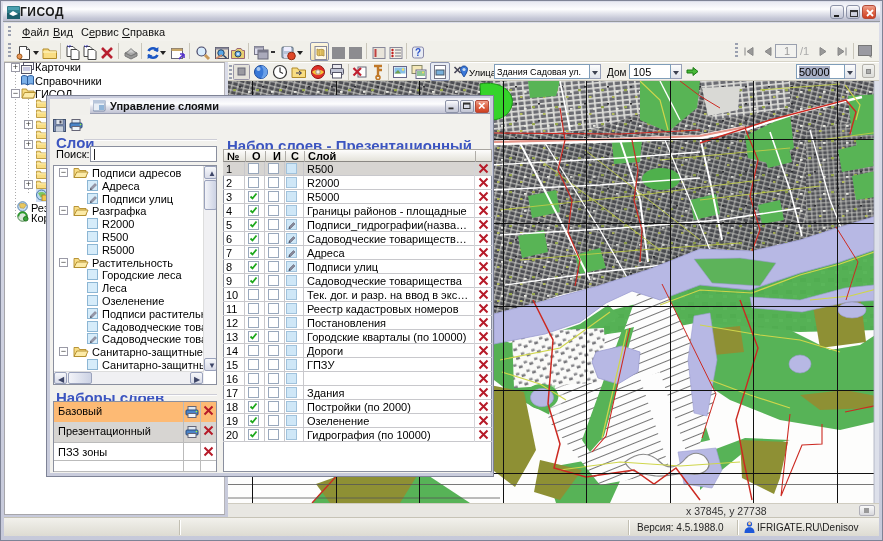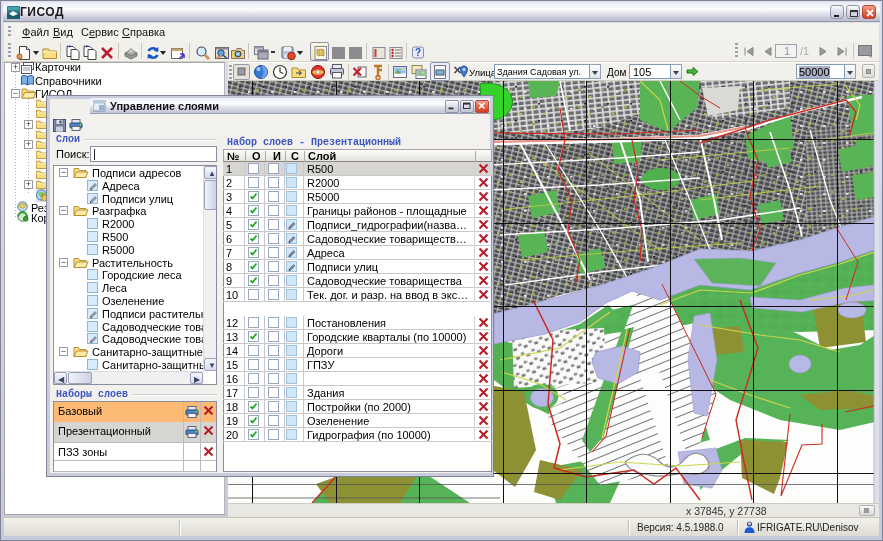--- a/index.html
+++ b/index.html
@@ -45,21 +45,21 @@
 #dlg{position:absolute;left:46px;top:95px;width:448px;height:382px;
 background:#f1f0ec;border:1px solid #7e8396;
 box-shadow:inset 0 0 0 3px #c9ccdc;}
 #dlgtitle{position:absolute;left:3px;top:2px;right:3px;height:16px;
 background:linear-gradient(180deg,#ecedf4 0%,#fdfdfe 40%,#dfe0ea 62%,#c2c4d4 100%);
 border-bottom:1px solid #9a9eb2;margin-left:40px;}
 #dlgtitle .ttl{position:absolute;left:20px;top:2px;font-size:11px;font-weight:bold;color:#111;}
 .dcapbtn{position:absolute;top:2px;width:14px;height:13px;border:1px solid #8d93a8;border-radius:2px;
 background:linear-gradient(180deg,#fbfbfd,#d9dbe6 50%,#c2c5d4);}
 #dlgbody{position:absolute;left:3px;top:19px;right:3px;bottom:3px;background:#f2f1ed;}
-.gtitle{position:absolute;color:#3c55c0;font-weight:bold;font-size:10px;white-space:nowrap;font-family:Liberation Mono, monospace;}
+.gtitle{position:absolute;color:#3c55c0;font-weight:bold;font-size:15px;white-space:nowrap;}
 .gline{position:absolute;height:2px;border-top:1px solid #cdcdd6;border-bottom:1px solid #fdfdfd;}
 .whitebox{position:absolute;background:#fff;border:1px solid #8a8f9e;}
 
 .sb{position:absolute;background:#f0f0f3;}
 .sbbtn{position:absolute;background:linear-gradient(180deg,#f6f7fa,#d8dbe8);border:1px solid #9aa2bc;border-radius:2px;}
 .sbthumb{position:absolute;background:linear-gradient(90deg,#f2f3f8,#ccd2e4);border:1px solid #9aa2bc;border-radius:2px;}
 .arr{position:absolute;font-size:8px;color:#3e4668;line-height:9px;}
 
 .cb{position:absolute;width:11px;height:11px;background:#fff;border:1px solid #99a8bc;}
 .bluesq{position:absolute;width:11px;height:11px;background:#cfe7f7;border:1px solid #a0c2dc;}
@@ -962,20 +962,35 @@
         <div class="abs" style="left:80px;top:0;width:1px;height:14px;background:#c8c8cc"></div>
         <div class="abs" style="left:251px;top:0;width:1px;height:14px;background:#d4d4d8"></div>
         <div class="cb" style="left:25px;top:1px"></div>
         <div class="cb" style="left:45px;top:1px"></div>
         <div class="bluesq" style="left:63px;top:1px"></div>
         <span class="abs" style="left:84px;top:1px;white-space:nowrap;overflow:hidden;text-overflow:ellipsis;width:164px">Тек. дог. и разр. на ввод в экспл.</span>
         <div class="redx" style="left:255px;top:1px"><svg width="11" height="11">
             <path d="M1.5 1.5 L9.5 9.5 M9.5 1.5 L1.5 9.5" stroke="#b61a28" stroke-width="2"></path>
           </svg></div>
       </div>
+      <div class="abs" style="left:173px;top:187px;width:269px;height:14px;border-bottom:1px solid #c8c8cc">
+        <span class="abs" style="left:3px;top:1px">11</span>
+        <div class="abs" style="left:21px;top:0;width:1px;height:14px;background:#c8c8cc"></div>
+        <div class="abs" style="left:41px;top:0;width:1px;height:14px;background:#c8c8cc"></div>
+        <div class="abs" style="left:61px;top:0;width:1px;height:14px;background:#c8c8cc"></div>
+        <div class="abs" style="left:80px;top:0;width:1px;height:14px;background:#c8c8cc"></div>
+        <div class="abs" style="left:251px;top:0;width:1px;height:14px;background:#d4d4d8"></div>
+        <div class="cb" style="left:25px;top:1px"></div>
+        <div class="cb" style="left:45px;top:1px"></div>
+        <div class="bluesq" style="left:63px;top:1px"></div>
+        <span class="abs" style="left:84px;top:1px;white-space:nowrap;overflow:hidden;text-overflow:ellipsis;width:164px">Реестр кадастровых номеров</span>
+        <div class="redx" style="left:255px;top:1px"><svg width="11" height="11">
+            <path d="M1.5 1.5 L9.5 9.5 M9.5 1.5 L1.5 9.5" stroke="#b61a28" stroke-width="2"></path>
+          </svg></div>
+      </div>
       <div class="abs" style="left:173px;top:201px;width:269px;height:14px;border-bottom:1px solid #c8c8cc">
         <span class="abs" style="left:3px;top:1px">12</span>
         <div class="abs" style="left:21px;top:0;width:1px;height:14px;background:#c8c8cc"></div>
         <div class="abs" style="left:41px;top:0;width:1px;height:14px;background:#c8c8cc"></div>
         <div class="abs" style="left:61px;top:0;width:1px;height:14px;background:#c8c8cc"></div>
         <div class="abs" style="left:80px;top:0;width:1px;height:14px;background:#c8c8cc"></div>
         <div class="abs" style="left:251px;top:0;width:1px;height:14px;background:#d4d4d8"></div>
         <div class="cb" style="left:25px;top:1px"></div>
         <div class="cb" style="left:45px;top:1px"></div>
         <div class="bluesq" style="left:63px;top:1px"></div>

